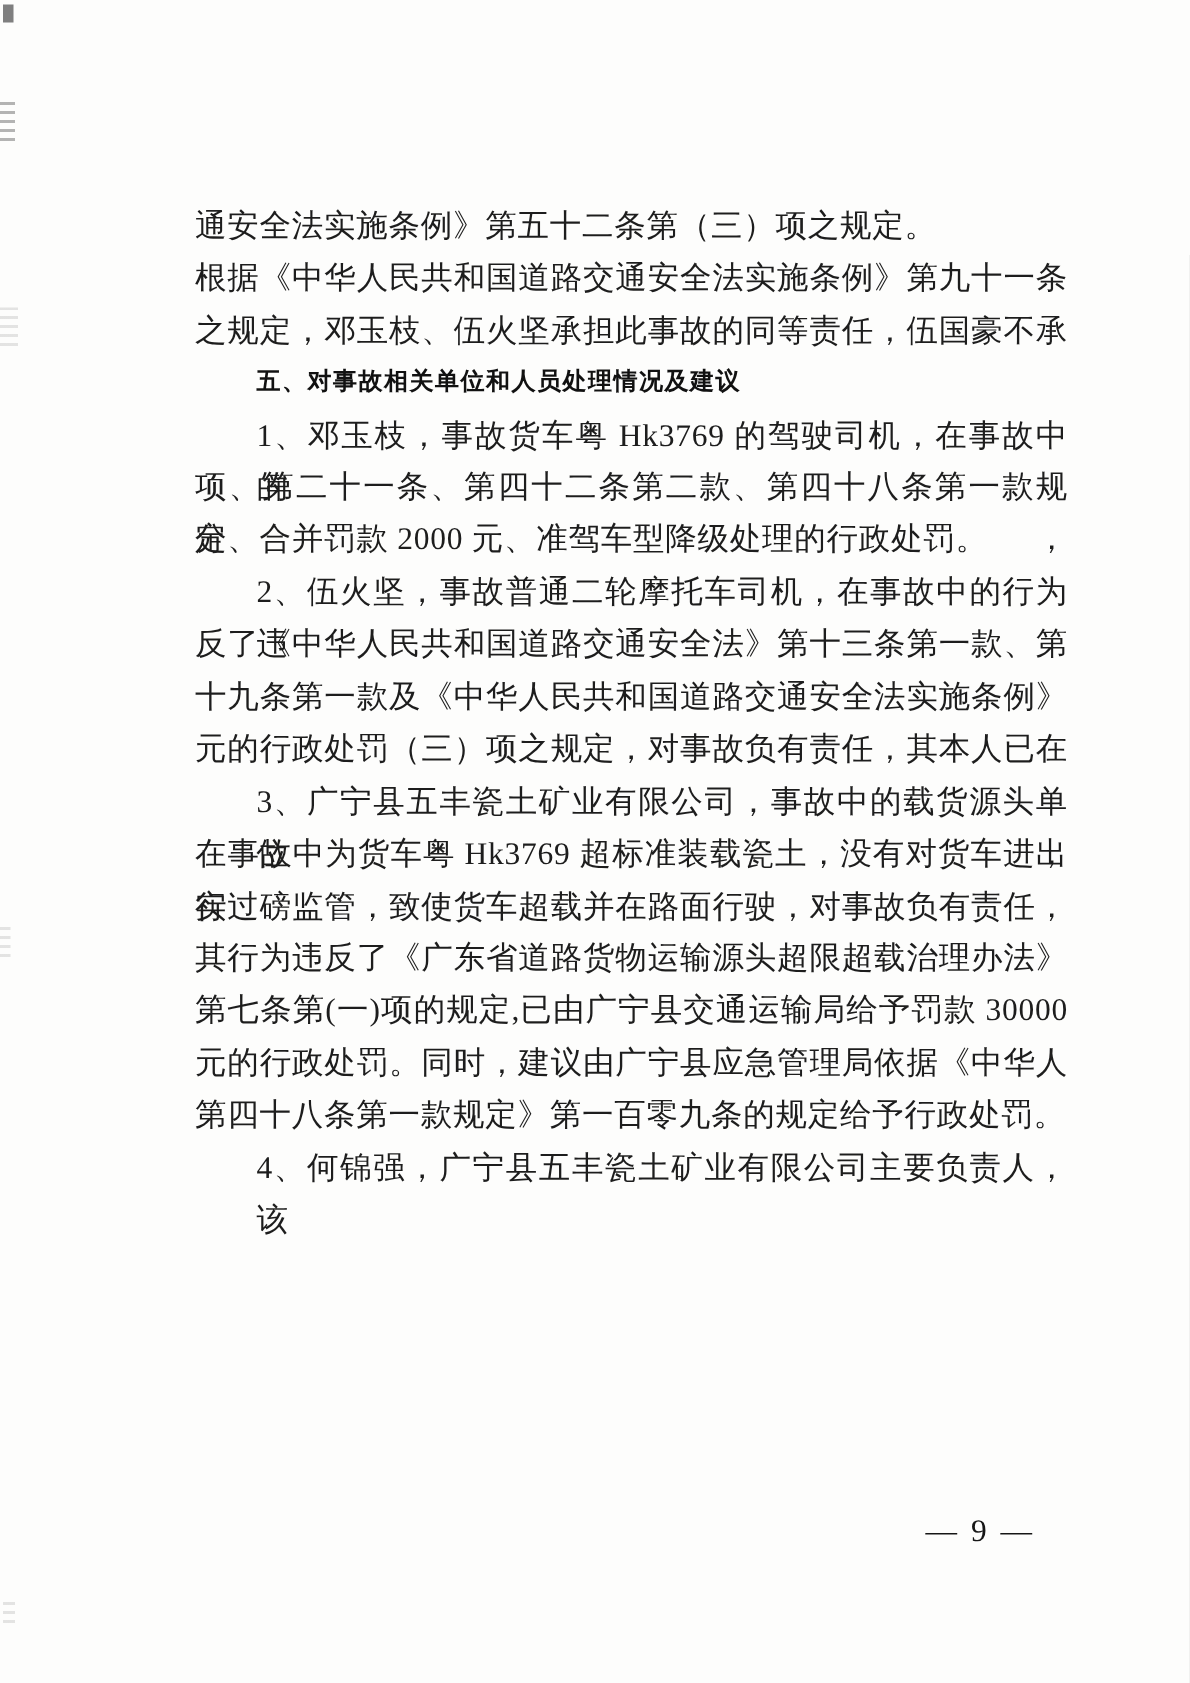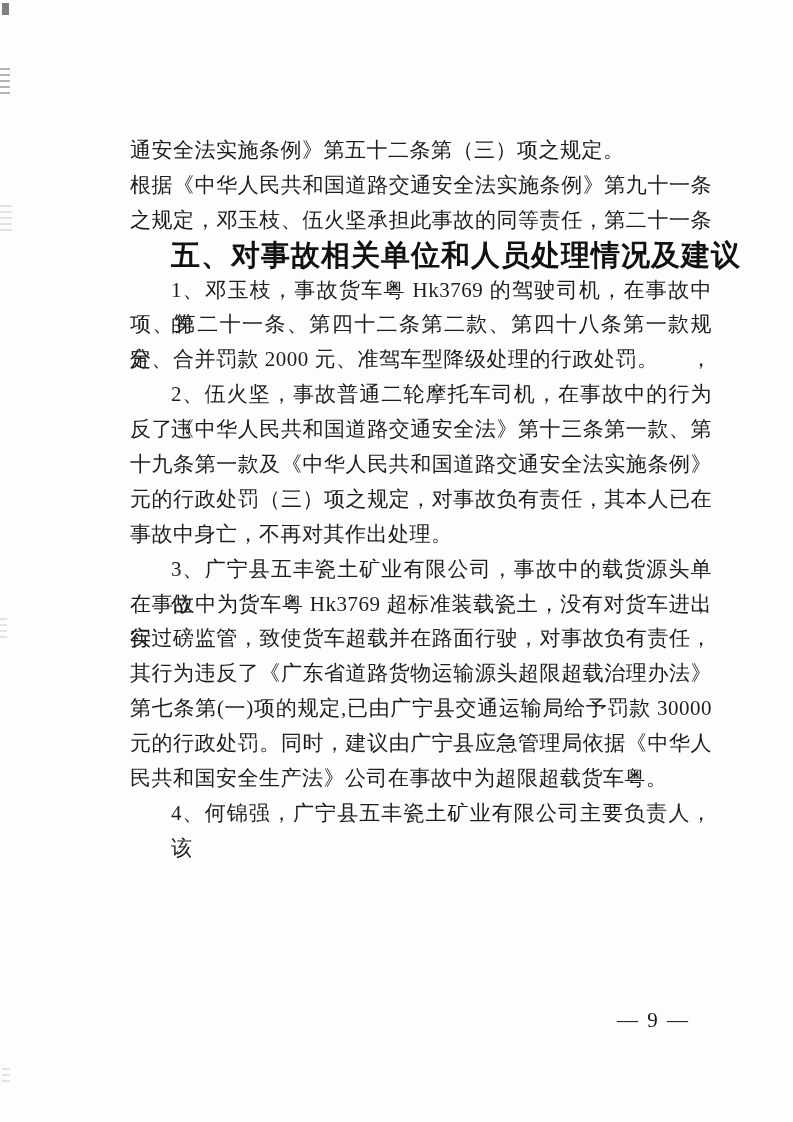--- a/index.html
+++ b/index.html
@@ -32,23 +32,23 @@
   }
   .line.justify {
     white-space: normal;
     text-align: justify;
     text-align-last: justify;
   }
   .line.indent {
     padding-left: 41px;
   }
   .line.heading {
-    font-family: Liberation Serif, serif;
+    font-family: Liberation Mono, monospace;
     font-weight: 700;
-    font-size: 29px;
+    font-size: 16px;
     letter-spacing: 1px;
     color: #111;
   }
   .page-number {
     position: absolute;
     top: 1008px;
     right: 103px;
     font-size: 21px;
     letter-spacing: 2px;
     color: #161616;
@@ -82,34 +82,33 @@
 
   <div class="artifact speck" style="left:2px; top:3px; width:7px; height:12px;"></div>
   <div class="artifact dash-cluster" style="left:0; top:68px; width:10px; height:28px;"></div>
   <div class="artifact dash-cluster faint" style="left:0; top:205px; width:12px; height:26px;"></div>
   <div class="artifact dash-cluster faint" style="left:0; top:618px; width:7px; height:22px;"></div>
   <div class="artifact dash-cluster faint" style="left:2px; top:1068px; width:8px; height:14px;"></div>
 
   <div class="text-block">
       <div class="line body">通安全法实施条例》第五十二条第（三）项之规定。</div>
       <div class="line body justify">根据《中华人民共和国道路交通安全法实施条例》第九十一条</div>
-      <div class="line body justify">之规定，邓玉枝、伍火坚承担此事故的同等责任，第二十一条</div>
+      <div class="line body justify">之规定，邓玉枝、伍火坚承担此事故的同等责任，伍国豪不承</div>
       <div class="line heading indent">五、对事故相关单位和人员处理情况及建议</div>
       <div class="line body justify indent">1、邓玉枝，事故货车粤 Hk3769 的驾驶司机，在事故中的</div>
       <div class="line body justify">项、第二十一条、第四十二条第二款、第四十八条第一款规定，</div>
       <div class="line body">分、合并罚款 2000 元、准驾车型降级处理的行政处罚。</div>
       <div class="line body justify indent">2、伍火坚，事故普通二轮摩托车司机，在事故中的行为违</div>
       <div class="line body justify">反了《中华人民共和国道路交通安全法》第十三条第一款、第</div>
       <div class="line body justify">十九条第一款及《中华人民共和国道路交通安全法实施条例》</div>
       <div class="line body justify">元的行政处罚（三）项之规定，对事故负有责任，其本人已在</div>
-      <div class="line body">事故中身亡，不再对其作出处理。</div>
       <div class="line body justify indent">3、广宁县五丰瓷土矿业有限公司，事故中的载货源头单位，</div>
       <div class="line body justify">在事故中为货车粤 Hk3769 超标准装载瓷土，没有对货车进出实</div>
       <div class="line body justify">行过磅监管，致使货车超载并在路面行驶，对事故负有责任，</div>
       <div class="line body justify">其行为违反了《广东省道路货物运输源头超限超载治理办法》</div>
       <div class="line body justify">第七条第(一)项的规定,已由广宁县交通运输局给予罚款 30000</div>
       <div class="line body justify">元的行政处罚。同时，建议由广宁县应急管理局依据《中华人</div>
-      <div class="line body">民共和国安全生产法》公司在事故中为超限超载货车粤。</div>
+      <div class="line body">第四十八条第一款规定》第一百零九条的规定给予行政处罚。</div>
       <div class="line body justify indent">4、何锦强，广宁县五丰瓷土矿业有限公司主要负责人，该</div>
     </div>
 
   <div class="page-number">— 9 —</div>
 </div>
 
 </body></html>

